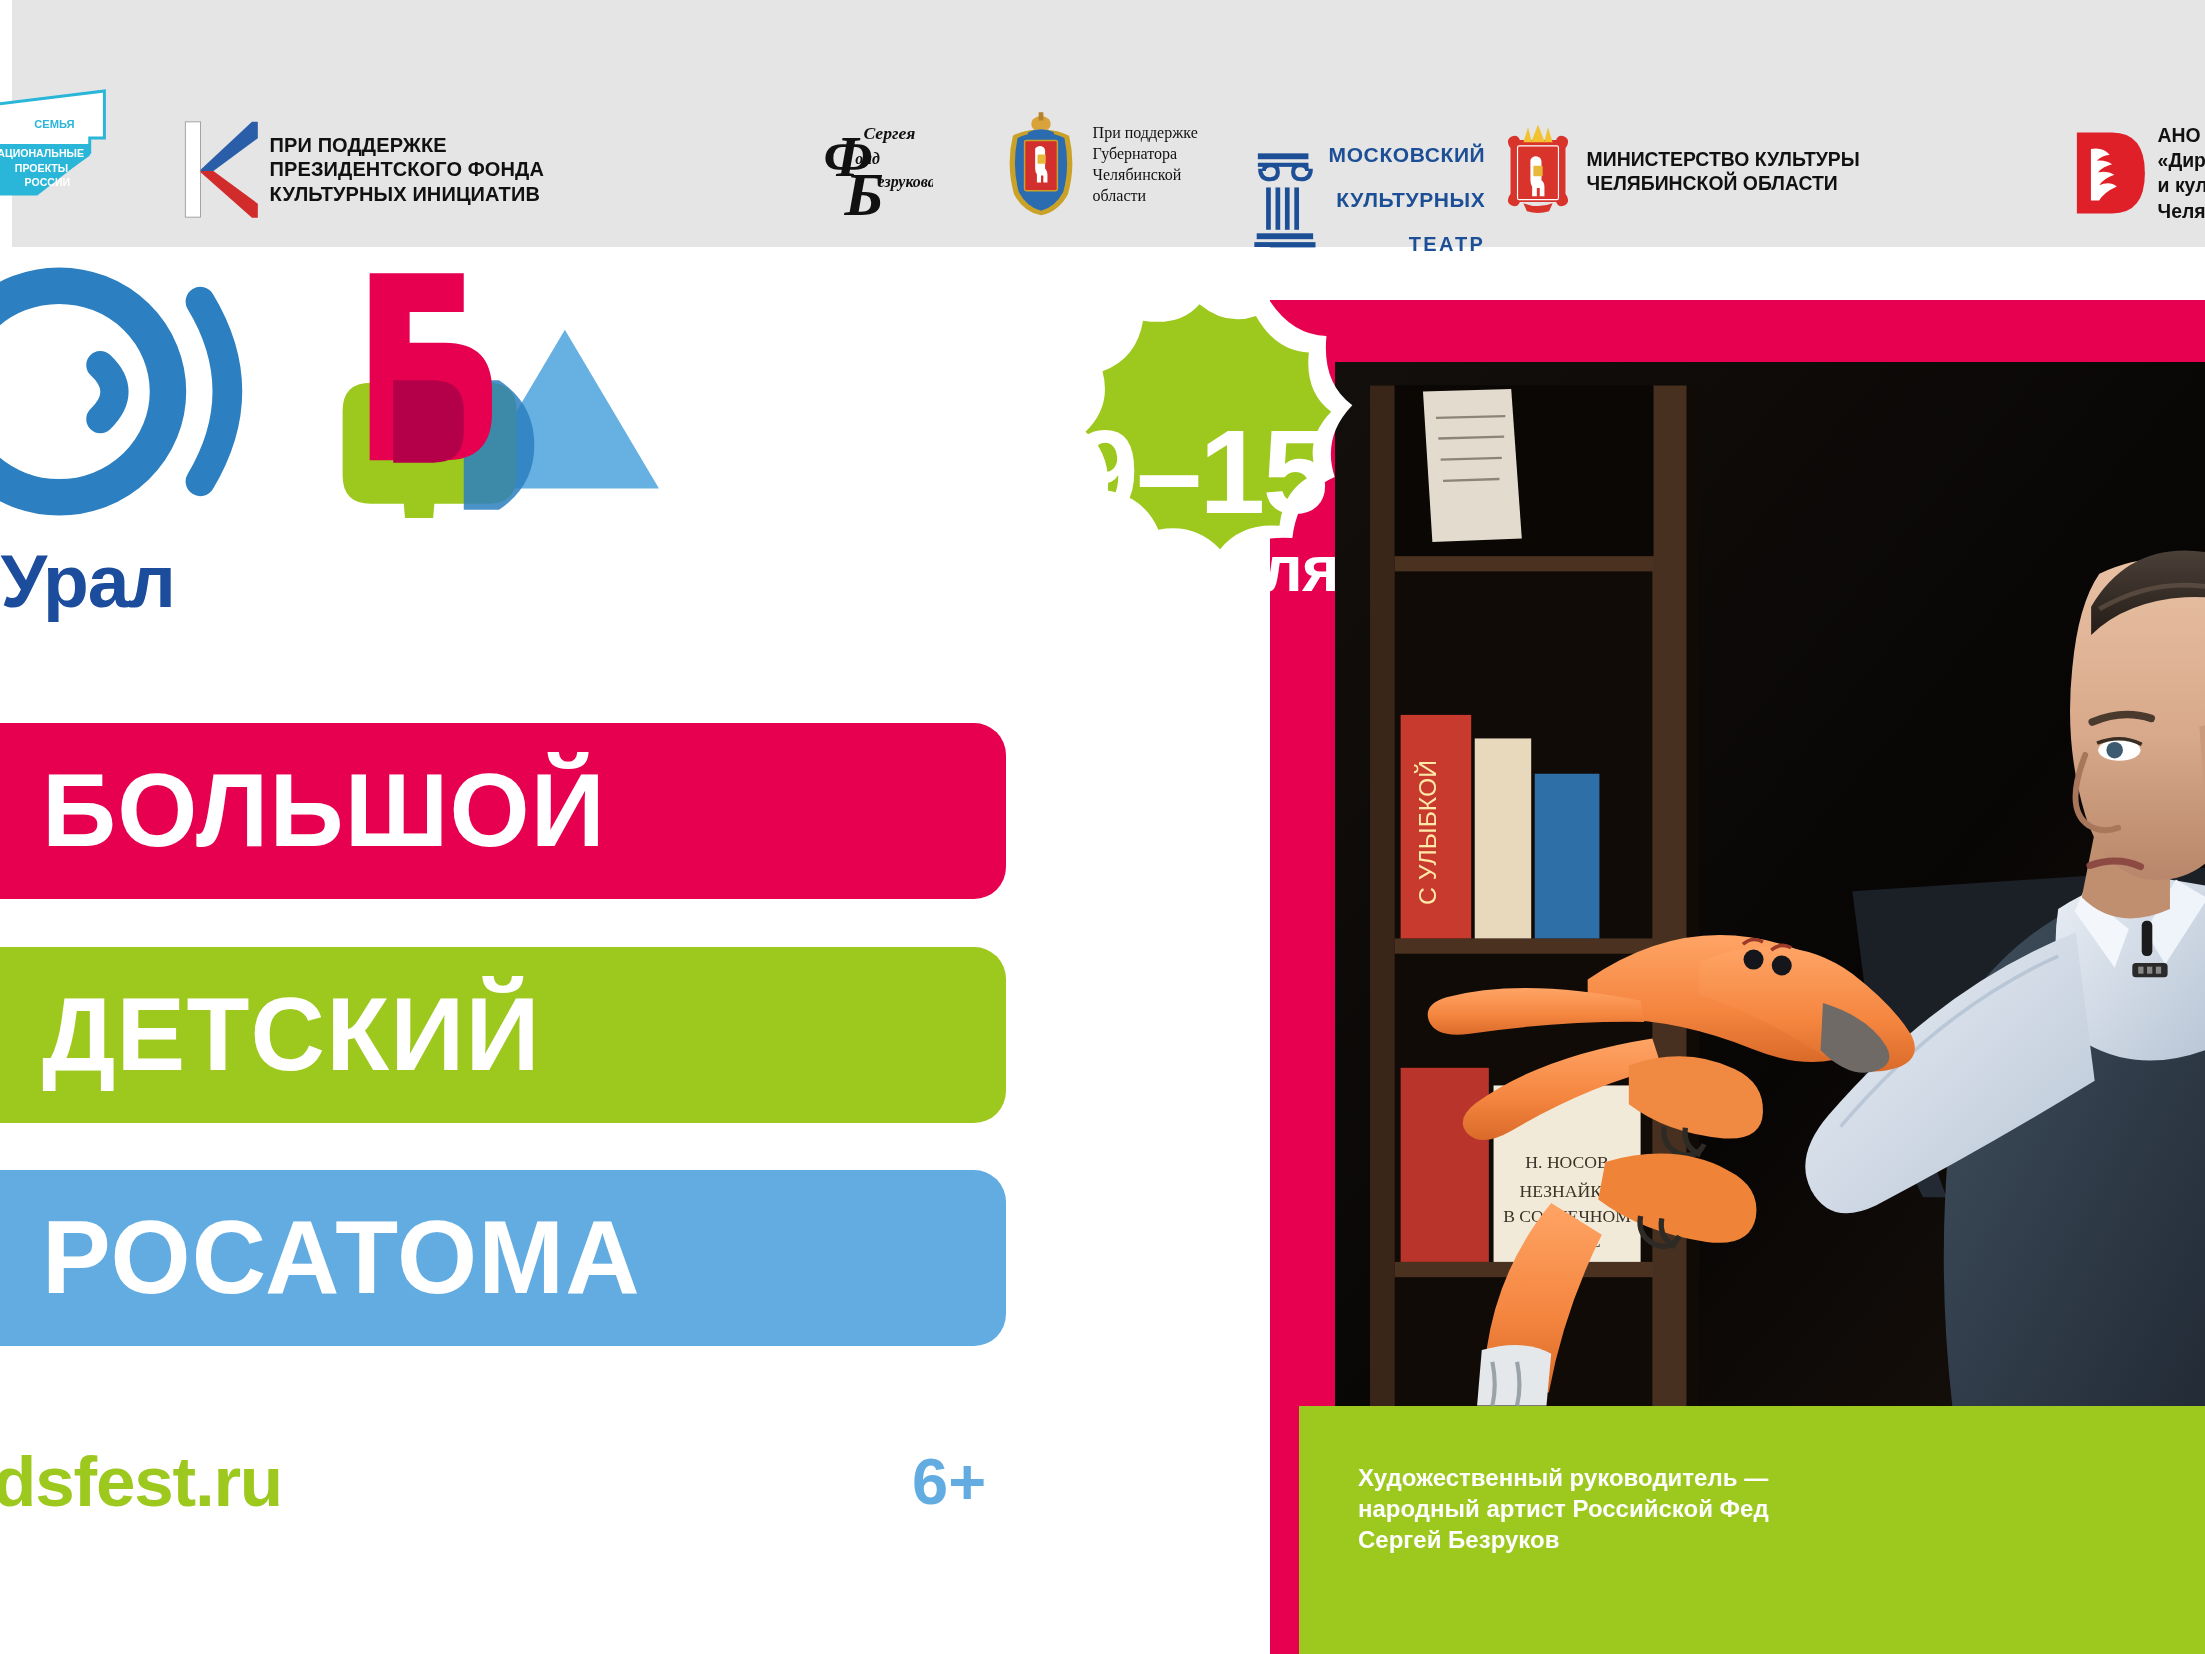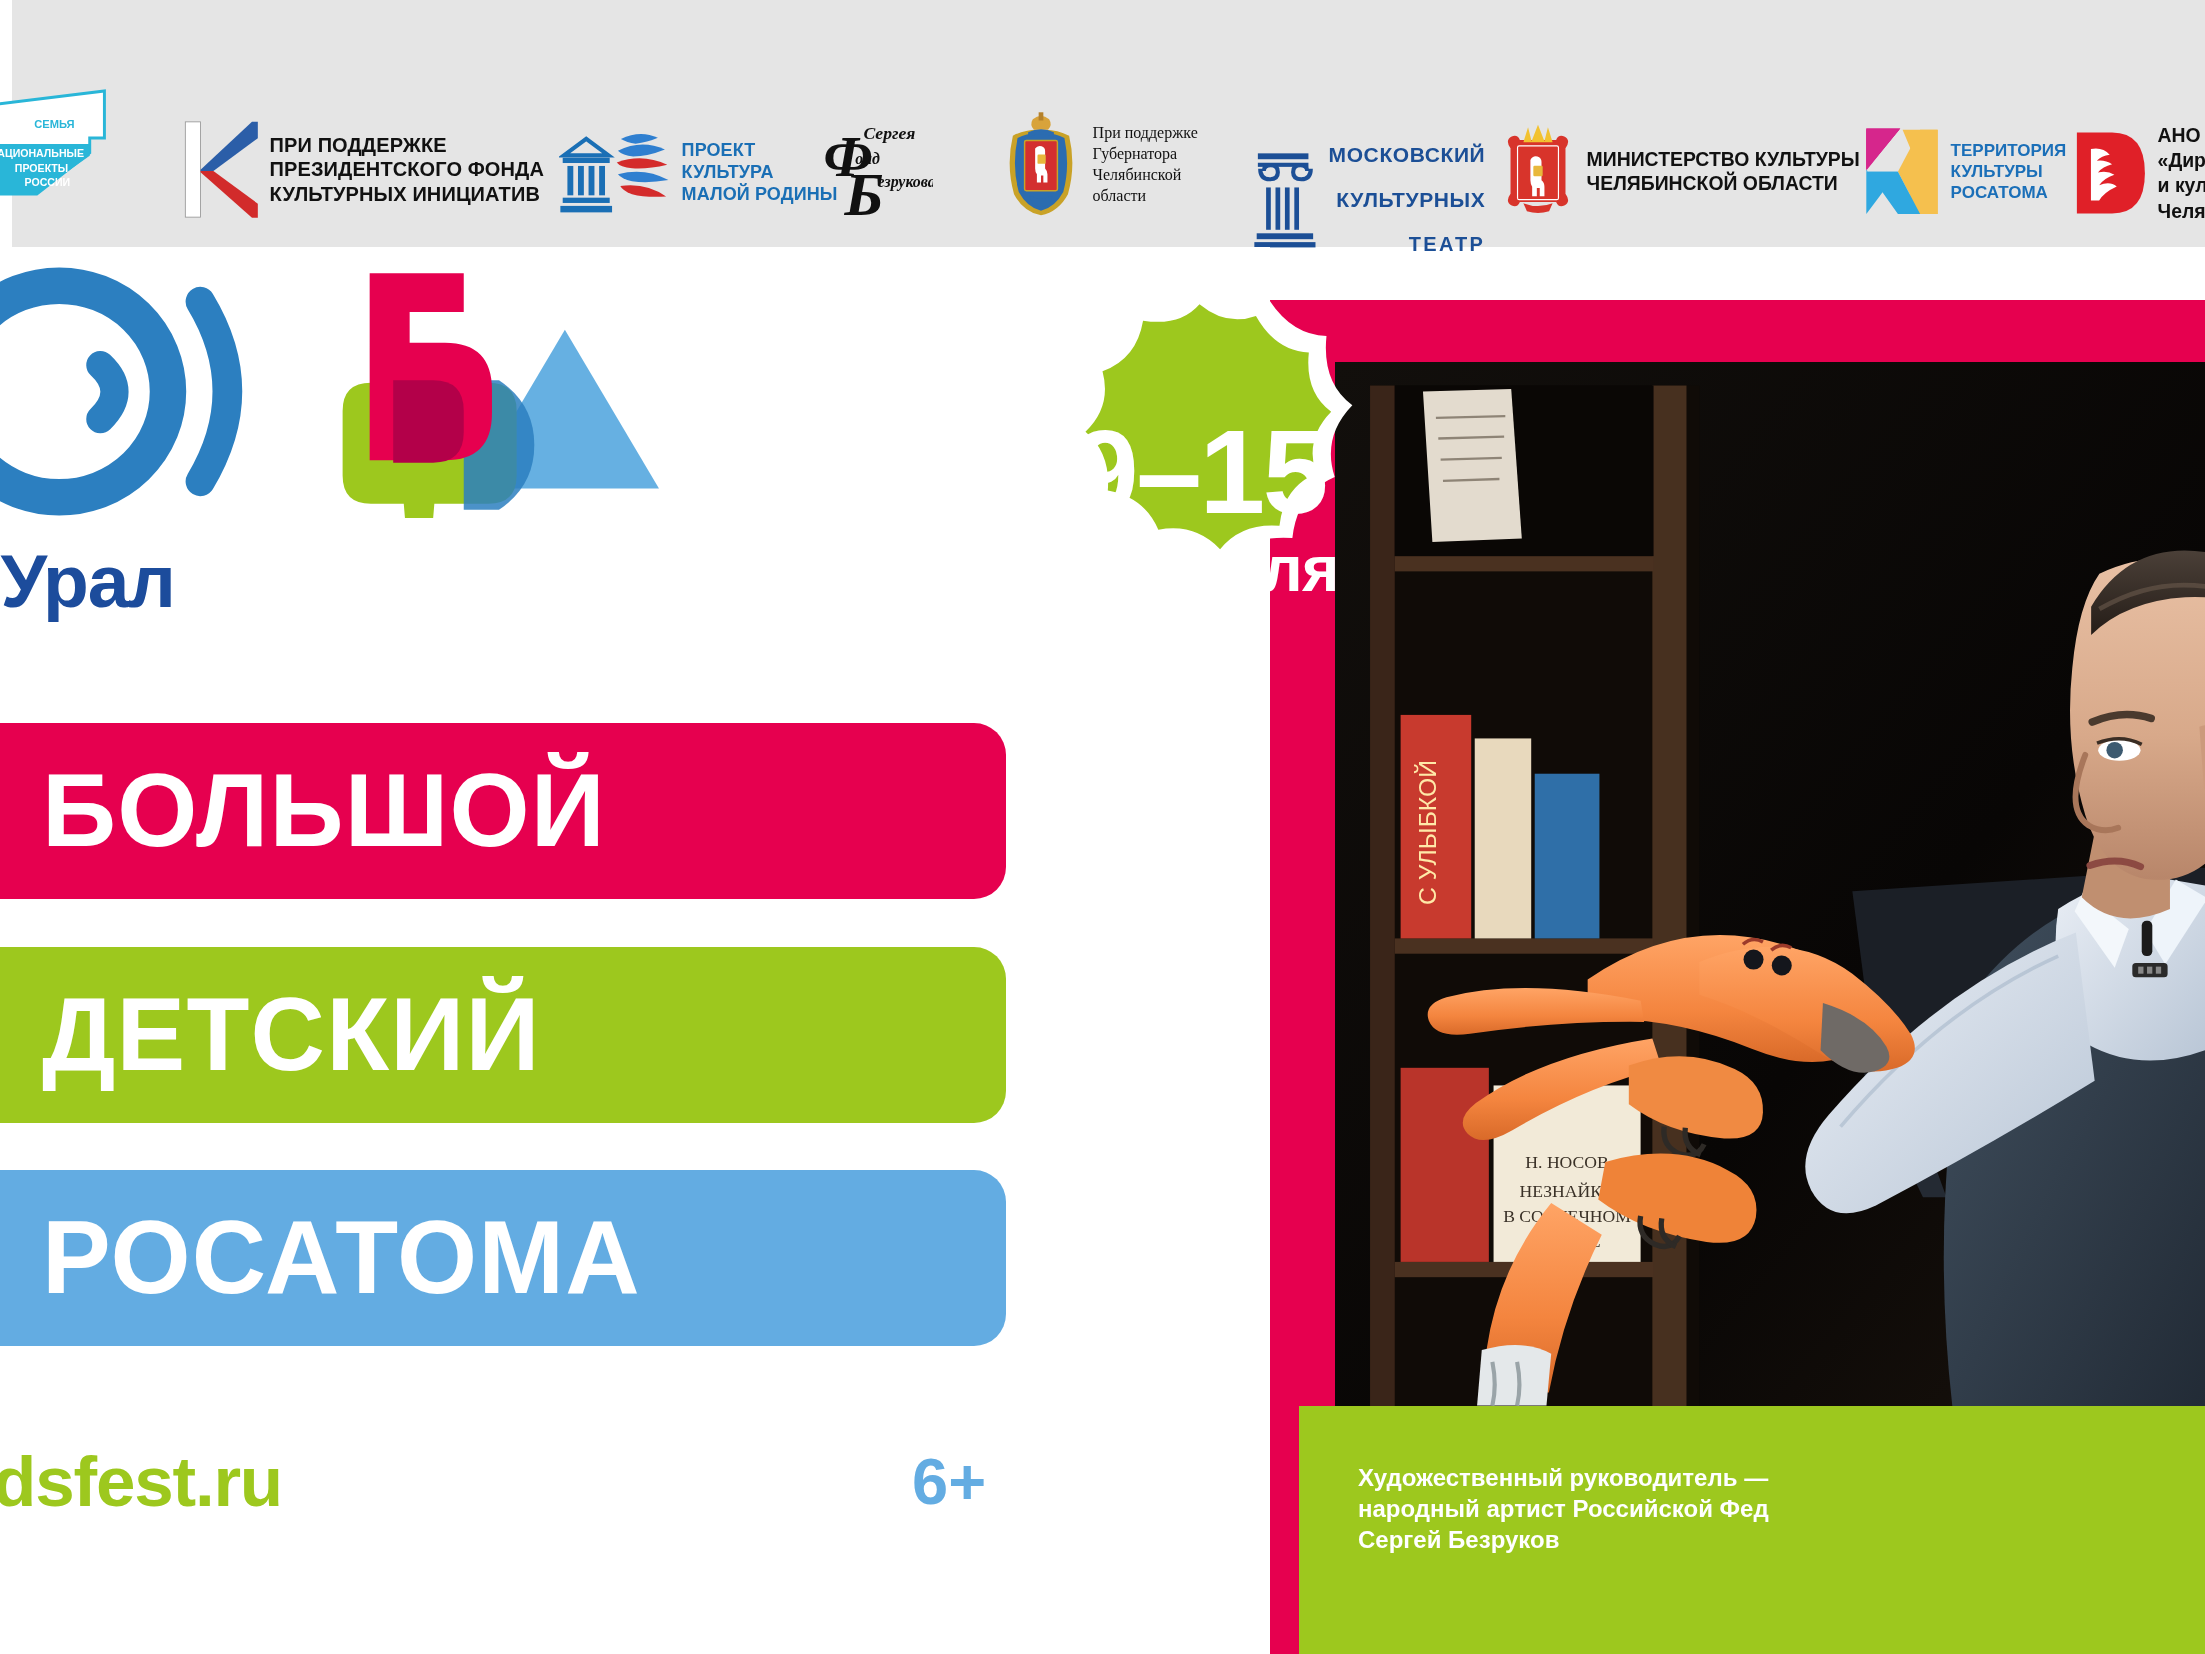--- a/index.html
+++ b/index.html
@@ -213,42 +213,20 @@
         <path d="M30 88 L118 6 L128 6 L128 34 L52 90 L30 90 Z" fill="#2B5EA8"></path>
         <path d="M30 90 L52 90 L128 146 L128 170 L118 170 L30 92 Z" fill="#D22B2B"></path>
         <path d="M30 88 L110 10 L128 10 L128 22 L48 88 Z" fill="#ffffff" opacity="0"></path>
       </svg>
     </div>
     <div class="sp-text pf-text">ПРИ ПОДДЕРЖКЕ
 ПРЕЗИДЕНТСКОГО ФОНДА
 КУЛЬТУРНЫХ ИНИЦИАТИВ</div>
   </div>
 
-  <div class="sponsor-item kmr-wrap">
-    <div class="kmr-icon">
-      <svg viewBox="0 0 190 160" width="112" height="94">
-        <path d="M8 50 L46 22 L84 50 Z" fill="none" stroke="#1a6fb5" stroke-width="7"></path>
-        <rect x="6" y="54" width="80" height="9" fill="#1a6fb5"></rect>
-        <rect x="14" y="68" width="10" height="50" fill="#1a6fb5"></rect>
-        <rect x="32" y="68" width="10" height="50" fill="#1a6fb5"></rect>
-        <rect x="50" y="68" width="10" height="50" fill="#1a6fb5"></rect>
-        <rect x="68" y="68" width="10" height="50" fill="#1a6fb5"></rect>
-        <rect x="6" y="122" width="80" height="9" fill="#1a6fb5"></rect>
-        <rect x="2" y="136" width="88" height="11" fill="#1a6fb5"></rect>
-        <path d="M105 22 Q138 6 168 20 Q150 28 130 30 Q115 28 105 22 Z" fill="#2F7FD0"></path>
-        <path d="M100 42 Q140 22 180 40 Q150 52 126 52 Q108 50 100 42 Z" fill="#2F7FD0"></path>
-        <path d="M98 62 Q142 46 184 66 Q150 74 124 72 Q104 70 98 62 Z" fill="#D42B2B"></path>
-        <path d="M100 82 Q146 70 186 92 Q150 98 124 94 Q106 90 100 82 Z" fill="#2F7FD0"></path>
-        <path d="M104 102 Q148 96 182 120 Q146 122 124 116 Q108 110 104 102 Z" fill="#D42B2B"></path>
-      </svg>
-    </div>
-    <div class="sp-text kmr-text">ПРОЕКТ
-КУЛЬТУРА
-МАЛОЙ РОДИНЫ</div>
-  </div>
 
   <div class="sponsor-item fb-wrap">
     <div class="fb-mark">
       <svg viewBox="0 0 190 180" width="112" height="106">
         <text x="4" y="108" font-family="Liberation Serif, serif" font-size="98" font-style="italic" font-weight="bold" fill="#111">Ф</text>
         <text x="40" y="175" font-family="Liberation Serif, serif" font-size="105" font-style="italic" font-weight="bold" fill="#111">Б</text>
         <text x="72" y="46" font-family="Liberation Serif, serif" font-size="30" font-style="italic" font-weight="bold" fill="#111">Сергея</text>
         <text x="58" y="88" font-family="Liberation Serif, serif" font-size="27" font-style="italic" font-weight="bold" fill="#111">онд</text>
         <text x="96" y="128" font-family="Liberation Serif, serif" font-size="27" font-style="italic" font-weight="bold" fill="#111">езрукова</text>
       </svg>
@@ -305,36 +283,20 @@
         <path d="M52 66 q4 -8 12 -6 q7 2 7 9 l0 32 q5 4 5 11 l0 16 l-8 0 l0 -14 l-5 0 l0 14 l-8 0 l0 -16 q-3 -5 -3 -11 z" fill="#ffffff"></path>
         <rect x="57" y="76" width="16" height="18" rx="2" fill="#E8B83B"></rect>
         <path d="M40 36 L48 10 L54 34 L65 6 L76 34 L82 10 L90 36 Z" fill="#F2C230"></path>
         <path d="M40 140 q25 10 50 0 l-6 14 q-19 6 -38 0 Z" fill="#D8342B"></path>
       </svg>
     </div>
     <div class="sp-text mc-text">МИНИСТЕРСТВО КУЛЬТУРЫ
 ЧЕЛЯБИНСКОЙ ОБЛАСТИ</div>
   </div>
 
-  <div class="sponsor-item ra-wrap">
-    <div class="ra-mark">
-      <svg viewBox="0 0 130 155" width="76" height="91">
-        <path d="M4 4 L62 4 L4 74 Z" fill="#D6268C"></path>
-        <path d="M4 4 L4 74 L62 4 Z" fill="#D6268C"></path>
-        <path d="M4 6 L4 76 L60 6 Z" fill="#D6268C"></path>
-        <path d="M4 78 L58 78 L4 150 Z" fill="#2FA8E0"></path>
-        <path d="M66 6 L126 6 L126 150 L66 150 L96 78 Z" fill="#F5C04E"></path>
-        <path d="M58 78 L96 6 L126 6 L126 150 L96 150 Z" fill="#F5C04E"></path>
-        <path d="M4 74 L4 78 L58 78 L96 150 L58 150 Z" fill="#2FA8E0"></path>
-      </svg>
-    </div>
-    <div class="sp-text ra-text">ТЕРРИТОРИЯ
-КУЛЬТУРЫ
-РОСАТОМА</div>
-  </div>
 
   <div class="sponsor-item ano-wrap">
     <div class="ano-mark">
       <svg viewBox="0 0 125 150" width="74" height="88">
         <path d="M6 6 L66 6 q56 0 56 69 q0 69 -56 69 L6 144 Z" fill="#E02028"></path>
         <path d="M30 34 q20 -4 32 10 q-14 2 -22 10 q14 -2 26 6 q-16 4 -24 14 q16 -4 28 4 q-18 6 -26 18 q18 -8 30 2 q-22 10 -30 24 L30 122 Z" fill="#ffffff"></path>
       </svg>
     </div>
     <div class="sp-text ano-text">АНО «Дир
 и культур

